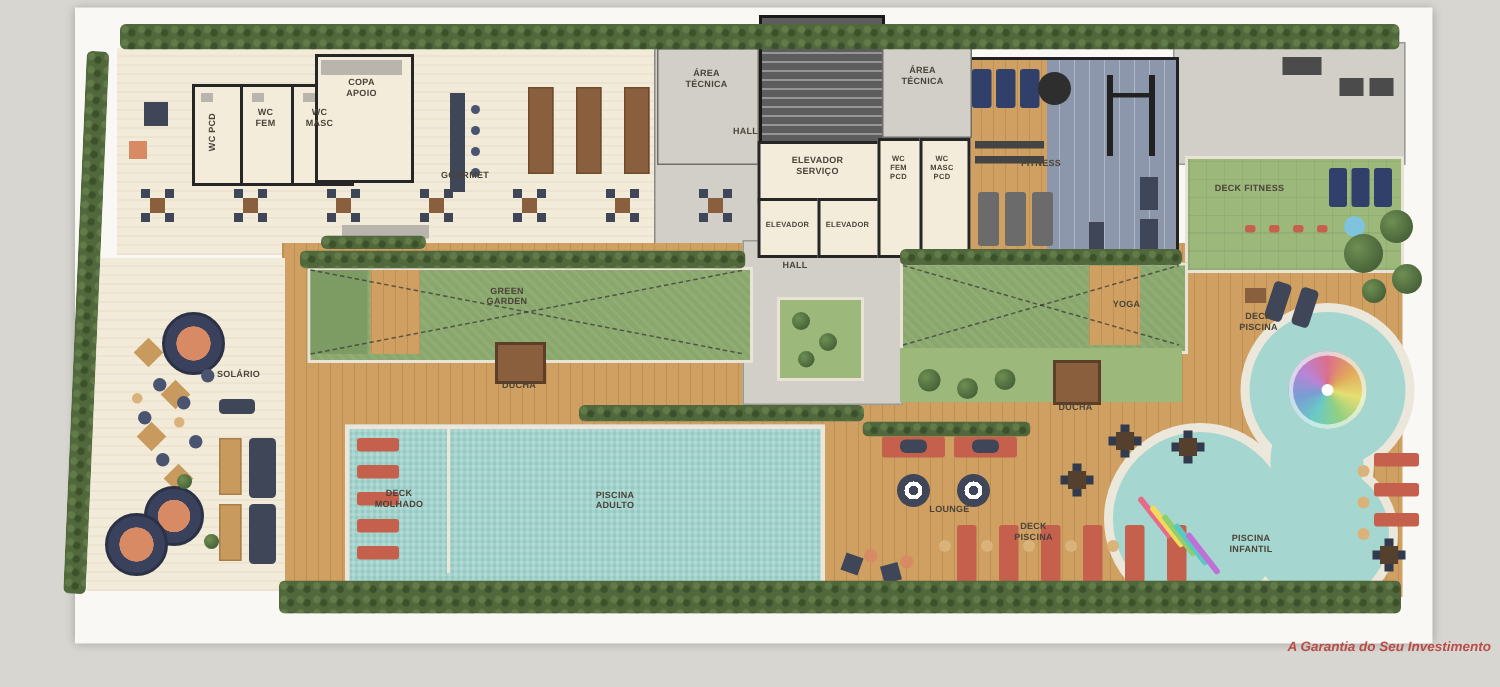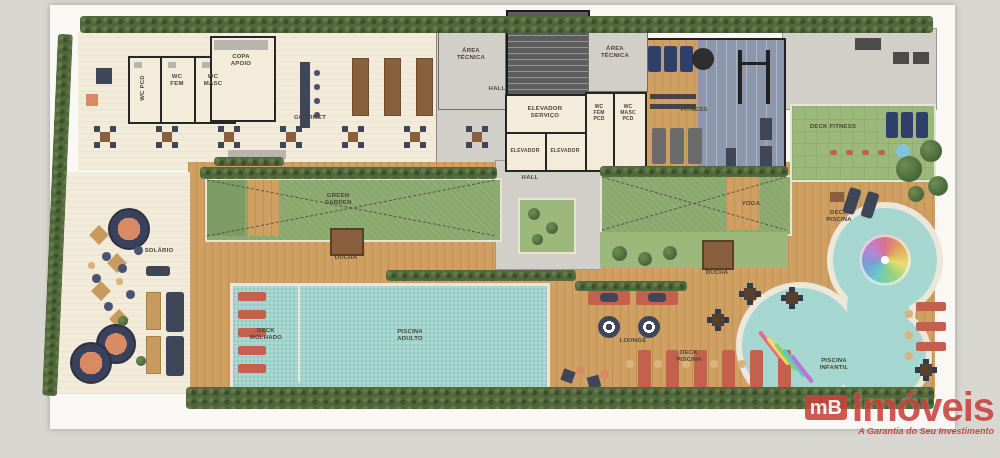--- a/index.html
+++ b/index.html
@@ -261,19 +261,15 @@
   <span class="lbl" style="left:346px;top:258px;">DUCHA</span>
   <span class="lbl" style="left:717px;top:273px;">DUCHA</span>
   <span class="lbl" style="left:266px;top:334px;width:34px;">DECK MOLHADO</span>
   <span class="lbl" style="left:410px;top:335px;width:34px;">PISCINA ADULTO</span>
   <span class="lbl" style="left:633px;top:341px;">LOUNGE</span>
   <span class="lbl" style="left:689px;top:356px;width:28px;">DECK PISCINA</span>
   <span class="lbl" style="left:839px;top:216px;width:28px;">DECK PISCINA</span>
   <span class="lbl" style="left:834px;top:364px;width:34px;">PISCINA INFANTIL</span>
 
   <div class="wm">
-    <div class="row">
-      <span class="badge">mB</span>
-      <span class="name">Imóveis</span>
-    </div>
     <span class="tag">A Garantia do Seu Investimento</span>
   </div>
 </div>
 
 </body></html>

